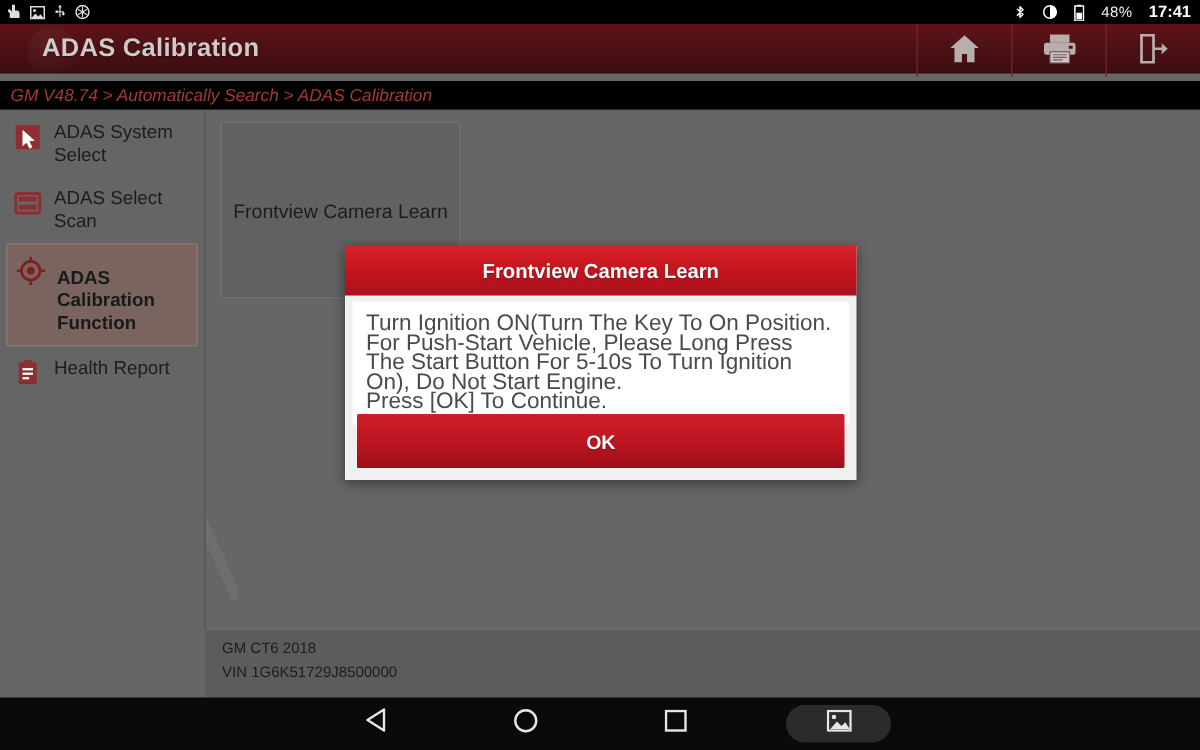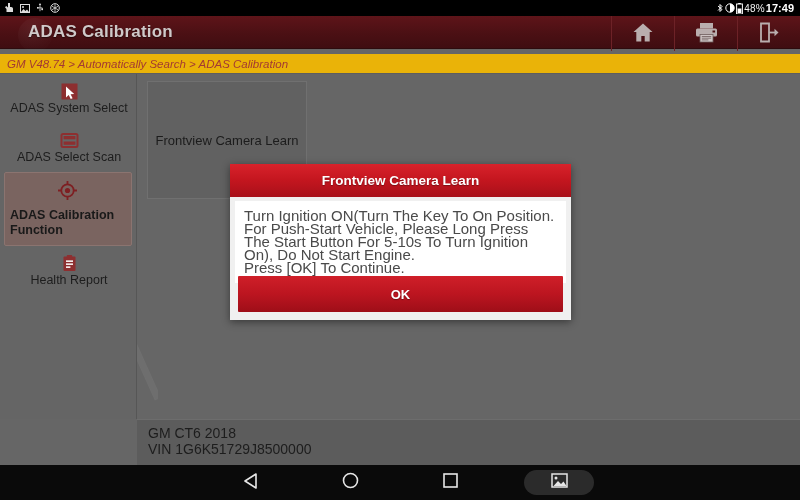--- a/index.html
+++ b/index.html
@@ -11,21 +11,21 @@
   }
 
   
   #statusbar{
     position:absolute; left:0; top:0; width:800px; height:16px;
     background:#000; color:#e8e8e8;
     display:flex; align-items:center; z-index:40;
     font-size:10px;
   }
   #statusbar .left{ display:flex; align-items:center; gap:6px; padding-left:5px; }
-  #statusbar .right{ margin-left:auto; display:flex; align-items:center; gap:1px; padding-right:6px; }
+  #statusbar .right{ margin-left:auto; display:flex; align-items:center; gap:11px; padding-right:6px; }
   #statusbar svg{ display:block; }
   .sb-text{ font-size:10px; letter-spacing:.2px; color:#f2f2f2; }
   .sb-time{ font-size:11px; font-weight:bold; color:#ffffff; }
 
   
   #titlebar{
     position:absolute; left:0; top:16px; width:800px; height:33px;
     background:linear-gradient(180deg,#5e1419 0%, #4b1014 55%, #3f0d11 100%);
     z-index:30;
     display:flex; align-items:center;
@@ -48,21 +48,21 @@
     width:63px; height:38px;
     display:flex; align-items:center; justify-content:center;
     border-left:1px solid #6d2227;
     background:transparent;
   }
   .tbtn svg{ display:block; }
 
   
   #breadcrumb{
     position:absolute; left:0; top:54px; width:800px; height:20px;
-    background:#eab308;
+    background:#000000;
     display:flex; align-items:center;
     padding-left:7px;
     font-size:11.5px; font-style:italic; color:#a33a33;
     z-index:20;
     border-bottom:1px solid #5e5e5e;
   }
 
   
   #workspace{
     position:absolute; left:0; top:74px; width:800px; height:391px;
@@ -74,25 +74,24 @@
     opacity:.055; pointer-events:none;
   }
 
   
   #sidebar{
     position:absolute; left:0; top:0; width:137px; height:345px;
     background:#656565;
     border-right:1px solid #565656;
   }
   .side-item{
-    display:flex; align-items:center;
+    display:flex; align-items:flex-start;
     padding:7px 6px 7px 8px;
     min-height:44px;
-    gap:0;
-    flex-direction:column;
+    gap:8px;
   }
   .side-item .slabel{
     font-size:12.5px; color:#1d1d1d; line-height:15px;
   }
   .side-item.selected{
     background:#7a6460;
     border:1px solid #8b7470;
     border-left:1px solid #8b7470;
     border-radius:2px;
     margin:0 4px;
@@ -122,21 +121,21 @@
   }
   #tile .tile-label{ font-size:13px; color:#1c1c1c; line-height:17px; }
 
   
   #vehicle-bar{
     position:absolute; left:137px; top:345px; width:663px; height:46px;
     background:#5c5c5c;
     border-top:1px solid #6d6d6d;
     padding:5px 0 0 11px;
   }
-  #vehicle-bar div{ font-size:14px; color:#1d1d1d; line-height:16px; }
+  #vehicle-bar div{ font-size:10px; color:#1d1d1d; line-height:16px; }
 
   
   #dialog{
     position:absolute; left:230px; top:164px; width:341px; height:156px;
     background:#f0f0f0;
     box-shadow:0 2px 8px rgba(0,0,0,.45);
     z-index:60;
   }
   #dlg-title{
     height:33px; width:100%;
@@ -225,21 +224,21 @@
         </svg>
     </span>
     <span>
       <svg width="7" height="11" viewBox="0 0 7 11">
           <rect x="2.2" y="0" width="2.6" height="1" fill="#fff"></rect>
           <rect x="0.6" y="1" width="5.8" height="10" fill="none" stroke="#fff" stroke-width="1"></rect>
           <rect x="1.6" y="5.5" width="3.8" height="4.5" fill="#fff"></rect>
         </svg>
     </span>
     <span class="sb-text">48%</span>
-    <span class="sb-time">17:49</span>
+    <span class="sb-time">17:41</span>
   </div>
 </div>
 
 <div id="titlebar">
   <div id="app-logo"></div>
   <div id="app-title">ADAS Calibration</div>
 
   <div id="titlebuttons">
     <div class="tbtn">
       <span>

